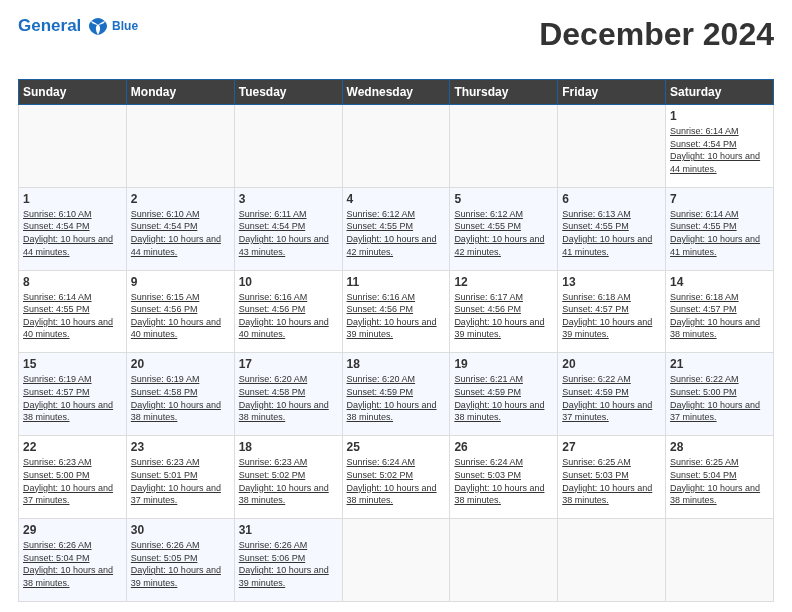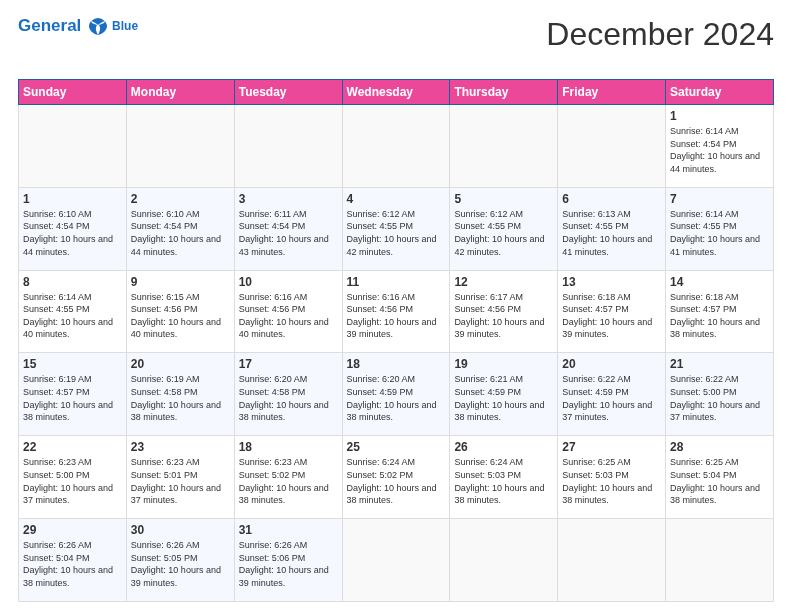--- a/index.html
+++ b/index.html
@@ -26,36 +26,36 @@
     }
     .logo {
       display: flex;
       align-items: center;
     }
     .title-block {
       text-align: right;
     }
     .month-title {
       font-size: 32px;
-      font-weight: normal;
+      font-weight: bold;
       color: #333;
     }
     .subtitle {
       font-size: 14px;
       color: #555;
     }
     .calendar {
       flex: 1;
       border: 1px solid #ccc;
       border-collapse: collapse;
       width: 100%;
       table-layout: fixed;
     }
     .calendar th {
-      background: #ec4899;
+      background: #404040;
       color: #fff;
       font-size: 12px;
       font-weight: bold;
       padding: 5px 4px;
       text-align: left;
       border: 1px solid #1a5fa0;
     }
     .calendar td {
       vertical-align: top;
       padding: 4px 4px 2px 4px;
@@ -71,20 +71,21 @@
     .day-num {
       font-size: 12px;
       font-weight: bold;
       display: block;
       margin-bottom: 2px;
     }
     .day-info {
       font-size: 9px;
       line-height: 1.4;
       color: #333;
+      text-decoration: underline;
     }
     .empty-cell {
       background: #f9f9f9 !important;
     }
   </style>
 </head>
 <body>
 
 <div class="page">
   <div class="header">

